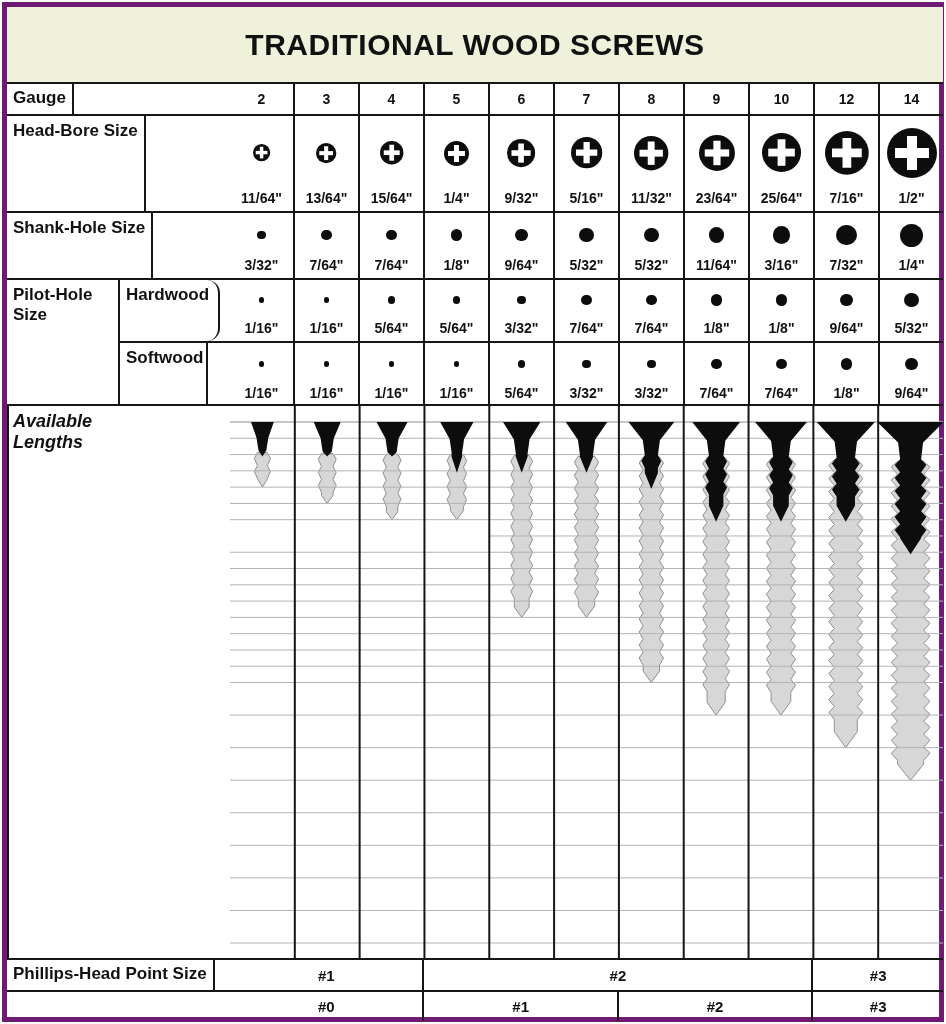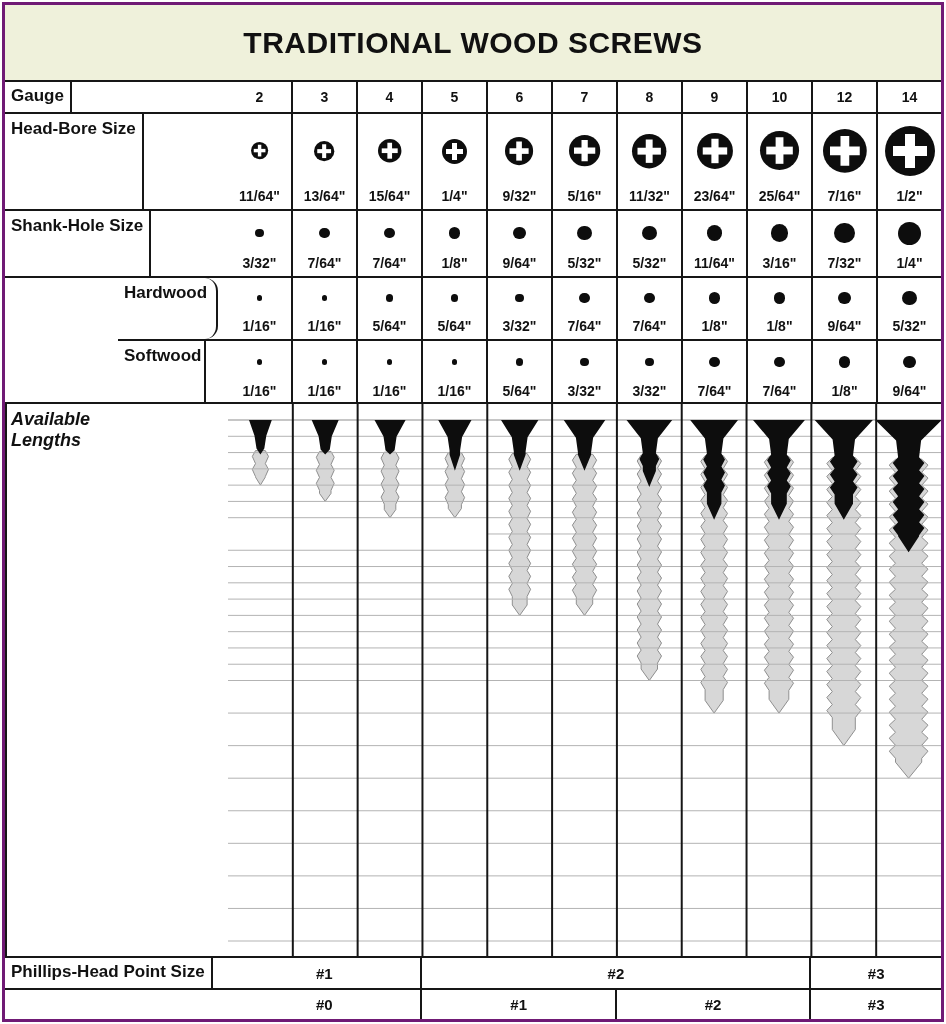--- a/index.html
+++ b/index.html
@@ -1,21 +1,21 @@
 <!DOCTYPE html>
 <html><head>
 <meta charset="utf-8">
 <style>
   html,body{margin:0;padding:0;background:#ffffff;}
   *{box-sizing:border-box;}
   .sheet{
     position:relative;width:946px;height:1024px;background:#fff;
     font-family:"Liberation Sans","DejaVu Sans",sans-serif;font-weight:bold;color:#111;
   }
-  .frame{position:absolute;left:2px;top:2px;width:942px;height:1020px;border:3px solid #701a75;background:#fff;}
+  .frame{position:absolute;left:2px;top:2px;width:942px;height:1020px;border:5px solid #701a75;background:#fff;}
   .inner{position:absolute;left:0;top:0;width:936px;height:1014px;}
   .title-band{position:absolute;left:0;top:0;width:936px;height:77px;border-bottom:2px solid #161616;
     display:flex;align-items:center;justify-content:center;}
   .title-band h1{margin:0;font-size:30px;letter-spacing:.5px;}
   .row{position:absolute;left:0;width:936px;border-bottom:2px solid #161616;}
   .label-cell{position:absolute;left:0;top:0;height:100%;border-right:2px solid #161616;
     padding:5px 6px;font-size:17px;line-height:1.15;}
   .cells{position:absolute;left:223px;top:0;height:100%;width:713px;display:flex;}
   .cell{flex:1 1 0;border-right:2px solid #161616;display:flex;flex-direction:column;
     align-items:center;justify-content:center;min-width:0;}
@@ -240,20 +240,21 @@
             <div class="cell">
               <div class="viz">
                 <div class="dot" style="width: 23px; height: 23px;"></div>
               </div>
               <div class="frac">1/4"</div>
             </div>
           </div>
       </div>
 
       <div class="row" id="row-pilot" style="top:273px;height:126px;">
+        <div class="label-cell" style="width:113px;">Pilot-Hole Size</div>
         <div style="position:absolute;left:113px;top:0;width:823px;height:63px;border-bottom:2px solid #161616;">
           <div class="label-cell" style="width:100px;border-radius:13px;">Hardwood</div>
           <div class="cells" style="left:110px;" id="hardwood-cells">
               <div class="cell">
                 <div class="viz">
                   <div class="dot" style="width: 5.75px; height: 5.75px;"></div>
                 </div>
                 <div class="frac">1/16"</div>
               </div>
               <div class="cell">

